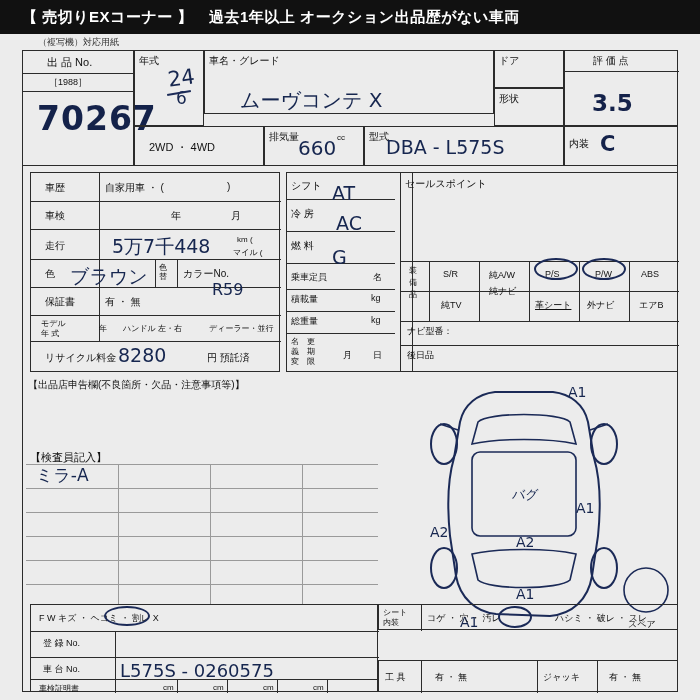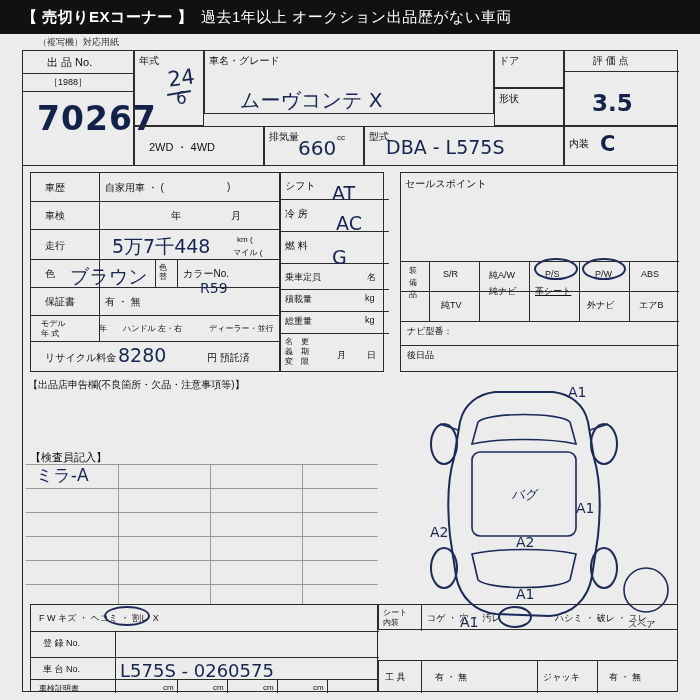--- a/index.html
+++ b/index.html
@@ -19,21 +19,21 @@
   
   .topbar {
     position:absolute; left:0; top:0; width:700px; height:34px;
     background:#111; color:#fff;
     display:flex; align-items:center;
     padding-left:22px;
     font-size:15px; font-weight:bold;
     letter-spacing:0.5px;
     white-space:nowrap;
   }
-  .topbar .t2 { margin-left:8px; font-weight:normal; }
+  .topbar .t2 { margin-left:16px; font-weight:bold; }
 
   .subnote {
     position:absolute; left:38px; top:36px;
     font-size:9px; color:#333;
   }
 
   
   .ink {
     font-family:"DejaVu Sans", sans-serif;
     color:#14224a;
@@ -166,26 +166,26 @@
     <div class="lbl xs" style="left:68px; top:150px;">年</div>
     <div class="lbl xs" style="left:92px; top:150px;">ハンドル 左・右</div>
     <div class="lbl xs" style="left:178px; top:150px;">ディーラー・並行</div>
 
     <div class="lbl" style="left:14px; top:178px;">リサイクル料金</div>
     <div class="lbl" style="left:176px; top:178px;">円 預託済</div>
   </div>
 
   <div class="hw" style="position:absolute; left:112px; top:234px; font-size:19px;">5万7千448</div>
   <div class="hw" style="position:absolute; left:70px; top:264px; font-size:19px;">ブラウン</div>
-  <div class="hw" style="position:absolute; left:200px; top:280px; font-size:14px;">R59</div>
+  <div class="hw" style="position:absolute; left:212px; top:280px; font-size:16px;">R59</div>
   <div class="hw" style="position:absolute; left:118px; top:344px; font-size:19px;">8280</div>
 
   <div class="lbl" style="left:28px; top:378px; font-size:10px;">【出品店申告欄(不良箇所・欠品・注意事項等)】</div>
 
-  <div class="bx" style="left:280px; top:172px; width:104px; height:200px;text-align:right;">
+  <div class="bx" style="left:286px; top:172px; width:127px; height:200px;text-align:right;">
     <div class="hline" style="left:0; top:26px; width:108px;"></div>
     <div class="hline" style="left:0; top:58px; width:108px;"></div>
     <div class="hline" style="left:0; top:90px; width:108px;"></div>
     <div class="hline" style="left:0; top:116px; width:108px;"></div>
     <div class="hline" style="left:0; top:138px; width:108px;"></div>
     <div class="hline" style="left:0; top:160px; width:108px;"></div>
 
     <div class="lbl" style="left:4px; top:6px;">シフト</div>
     <div class="lbl" style="left:4px; top:34px;">冷 房</div>
     <div class="lbl" style="left:4px; top:66px;">燃 料</div>
@@ -221,21 +221,21 @@
     <div class="lbl xs" style="left:8px; top:92px; line-height:12px;">装<br>備<br>品</div>
 
     <div class="lbl sm" style="left:42px; top:96px;">S/R</div>
     <div class="lbl sm" style="left:88px; top:96px;">純A/W</div>
     <div class="lbl sm" style="left:144px; top:96px;">P/S</div>
     <div class="lbl sm" style="left:194px; top:96px;">P/W</div>
     <div class="lbl sm" style="left:240px; top:96px;">ABS</div>
 
     <div class="lbl sm" style="left:40px; top:126px;">純TV</div>
     <div class="lbl sm" style="left:88px; top:112px;text-align:right;">純ナビ</div>
-    <div class="lbl sm" style="left:134px; top:112px;text-decoration:underline;">革シート</div>
+    <div class="lbl sm" style="left:134px; top:126px;text-decoration:underline;">革シート</div>
     <div class="lbl sm" style="left:186px; top:126px;">外ナビ</div>
     <div class="lbl sm" style="left:238px; top:126px;">エアB</div>
 
     <div class="lbl sm" style="left:6px; top:152px;">ナビ型番：</div>
     <div class="hline" style="left:0; top:172px; width:278px;"></div>
     <div class="lbl sm" style="left:6px; top:176px;">後日品</div>
   </div>
 
   <div class="oval" style="left:534px; top:258px; width:44px; height:22px;"></div>
   <div class="oval" style="left:582px; top:258px; width:44px; height:22px;"></div>

